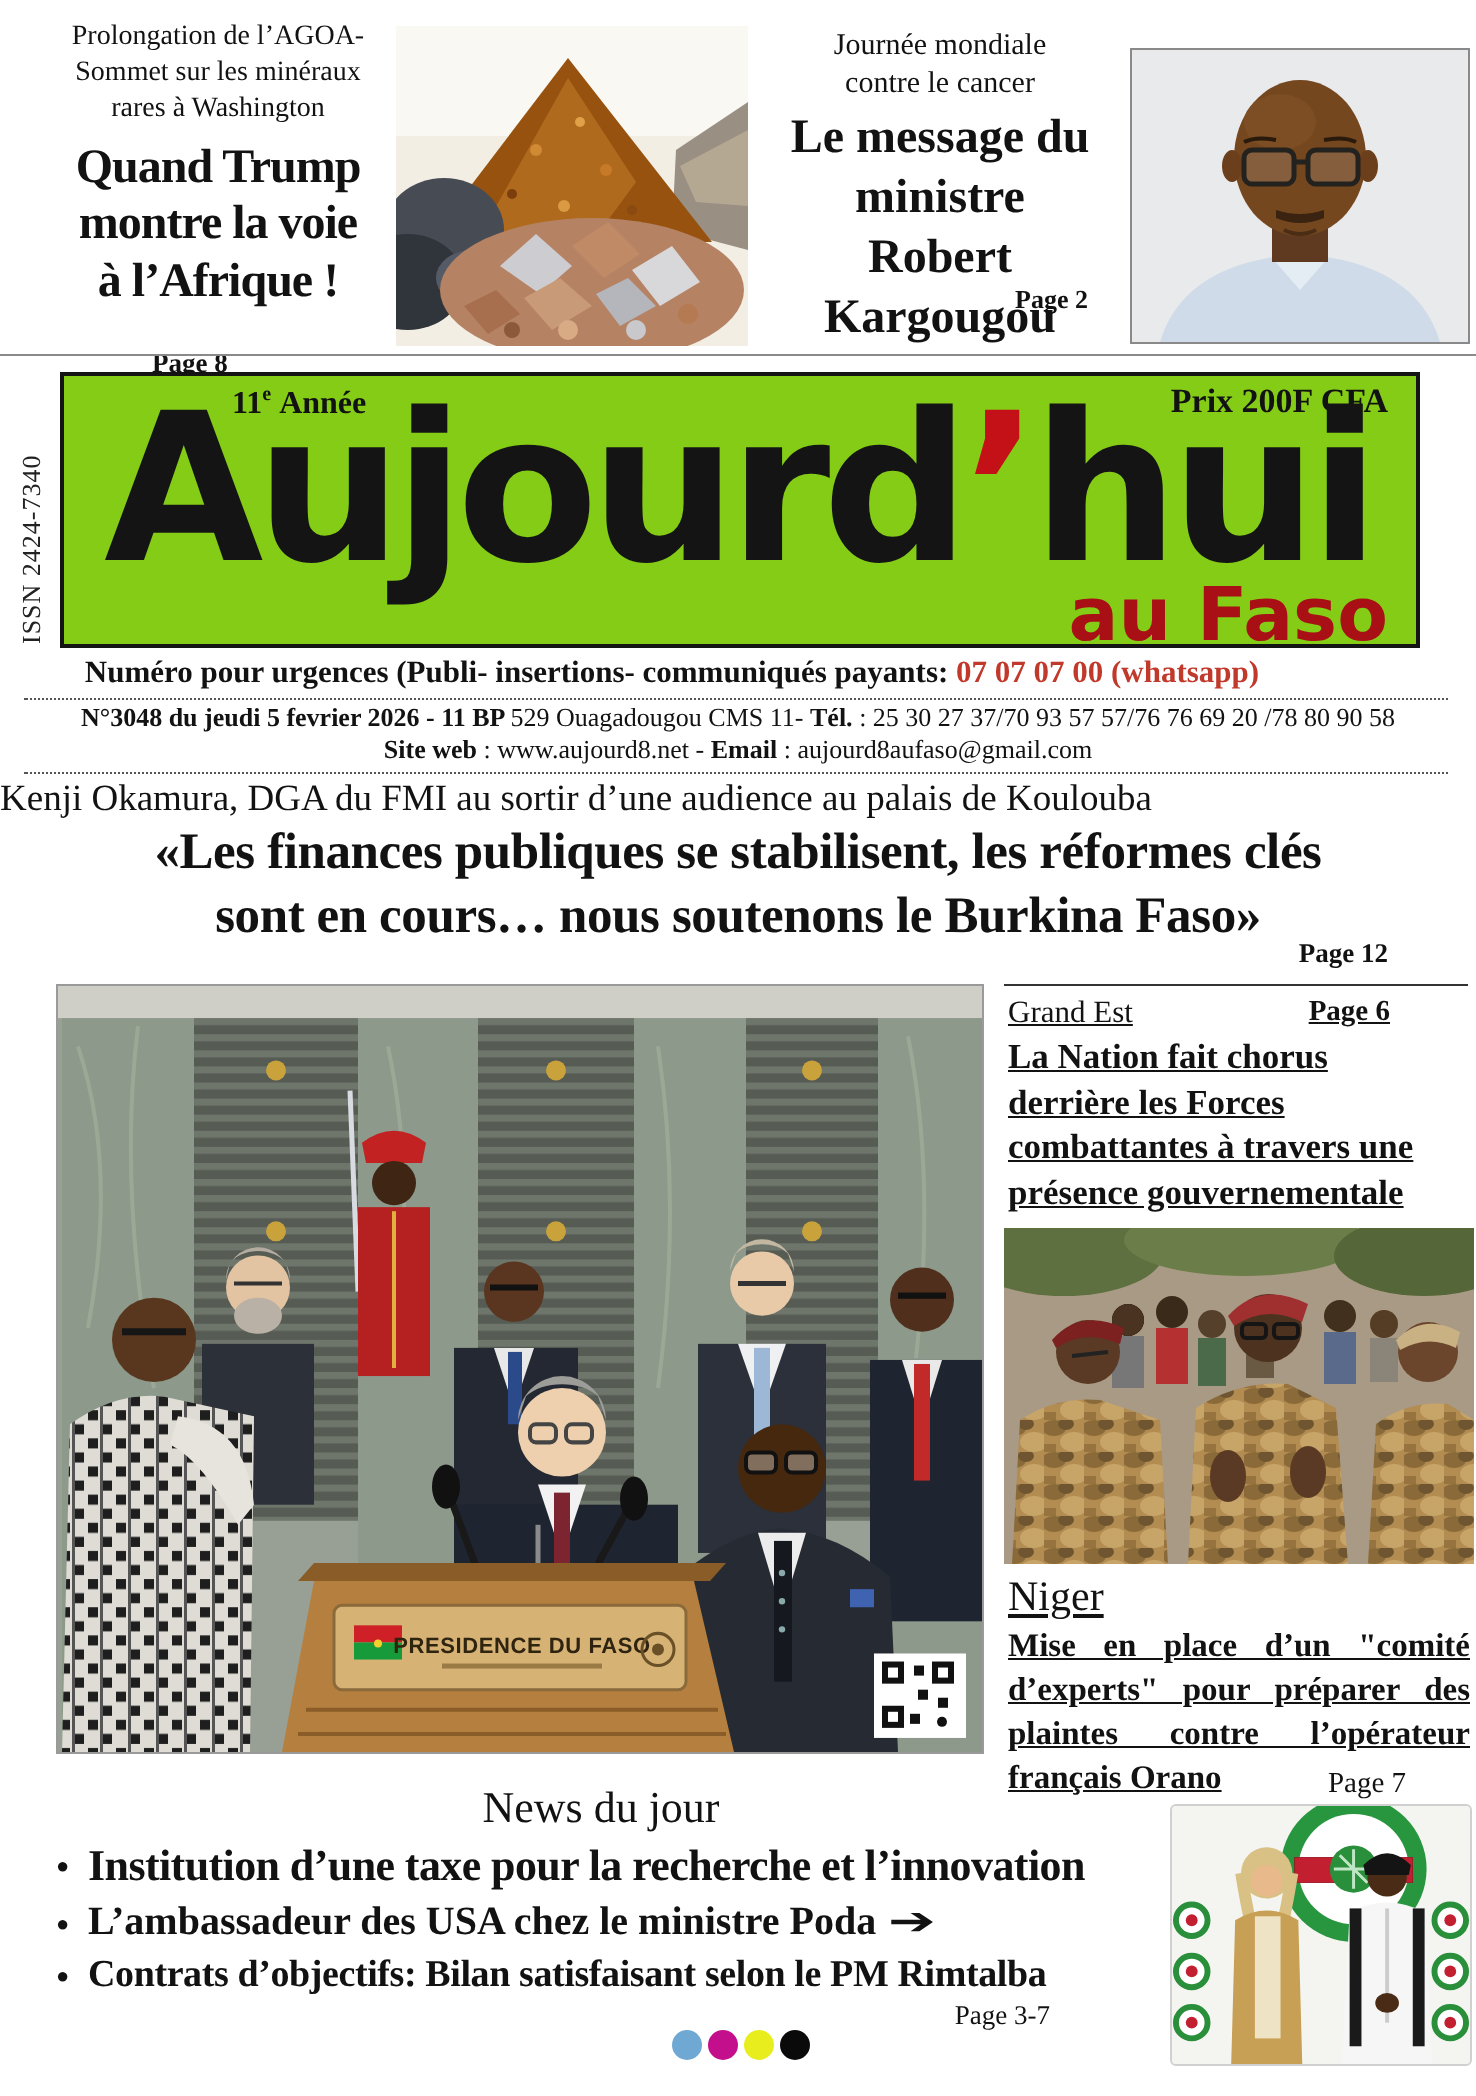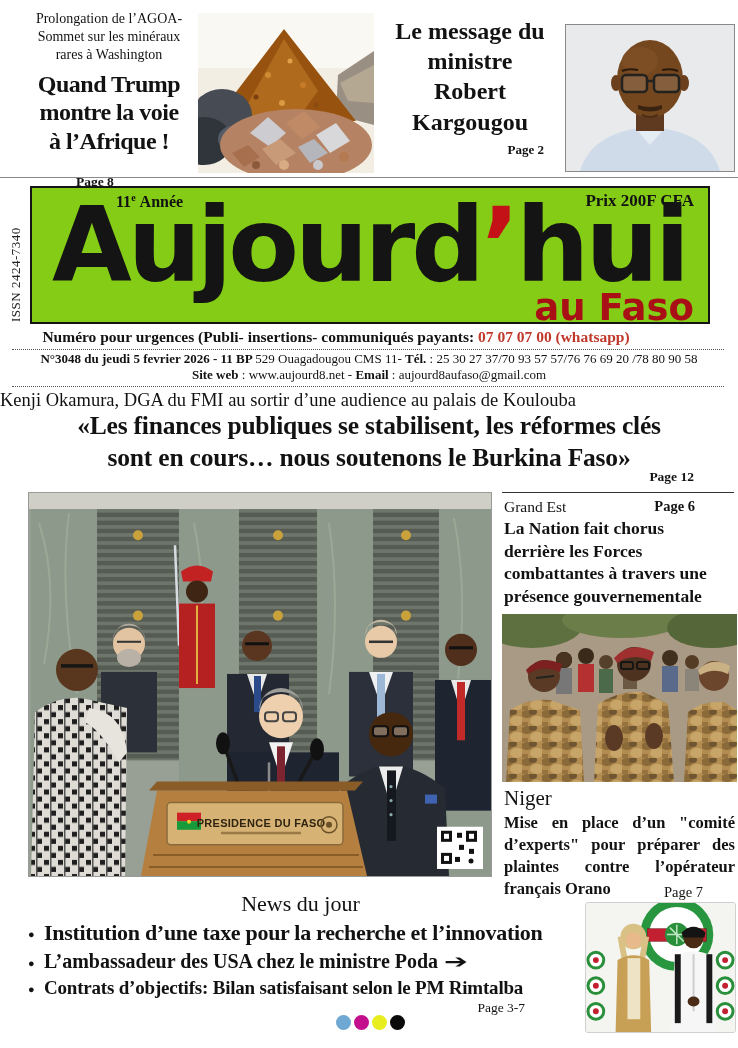--- a/index.html
+++ b/index.html
@@ -53,21 +53,21 @@
   .lead-kicker { position:absolute; left:0; top:390px; width:738px; text-align:left; font-size:18.5px; }
   .lead-head { position:absolute; left:8px; top:410px; width:722px; text-align:center;
                font-weight:bold; font-size:25.5px; line-height:1.25; letter-spacing:-0.2px; }
   .lead-page { position:absolute; right:44px; top:469px; font-weight:bold; font-size:13.5px; }
 
   
   .main-photo { position:absolute; left:28px; top:492px; width:464px; height:385px;
                 border:1px solid #9a9a9a; background:#98a096; }
   .main-photo svg { display:block; width:100%; height:100%; }
 
-  .right-col { position:absolute; left:502px; top:492px; width:235px; }
+  .right-col { position:absolute; left:502px; top:492px; width:235px;text-decoration:underline; }
   .rc-rule { border-top:1.5px solid #333; width:232px; }
   .rc-kickrow { display:flex; justify-content:space-between; padding:5px 42px 0 2px; }
   .rc-kicker { font-size:15.5px; }
   .rc-pageref { font-weight:bold; font-size:14.5px; }
   .rc-headline { font-weight:bold; font-size:17.5px; line-height:1.29; padding-left:2px; margin-top:1px; }
   .photo-soldiers { margin-top:7px; width:235px; height:168px; background:#a99a85; }
   .photo-soldiers svg { display:block; width:100%; height:100%; }
   .niger-kicker { font-size:21px; margin-top:4px; padding-left:2px; }
   .niger-wrap { position:relative; }
   .niger-headline { font-weight:bold; font-size:16.5px; line-height:1.33; text-align:justify; padding:1px 2px 0 2px; }
@@ -134,20 +134,22 @@
       <polygon points="100,134 116,126 130,140 112,150" fill="#b5b6bc"></polygon>
       <polygon points="34,140 50,132 62,144 46,154" fill="#a86f4e"></polygon>
       <circle cx="86" cy="152" r="5" fill="#d9ab85"></circle>
         <circle cx="120" cy="152" r="5" fill="#c9c9cd"></circle>
       <circle cx="146" cy="144" r="5" fill="#b57a52"></circle>
         <circle cx="58" cy="152" r="4" fill="#8c5a3a"></circle>
     </svg>
   </div>
 
   <div class="story-mid">
+    <div class="kicker pre">Journée mondiale
+contre le cancer</div>
     <div class="headline pre">Le message du
 ministre
 Robert
 Kargougou</div>
     <div class="pageref">Page 2</div>
   </div>
 
   <div class="photo-portrait">
     <svg viewBox="0 0 168 146" preserveAspectRatio="none">
       <rect width="168" height="146" fill="#e9eaec"></rect>

